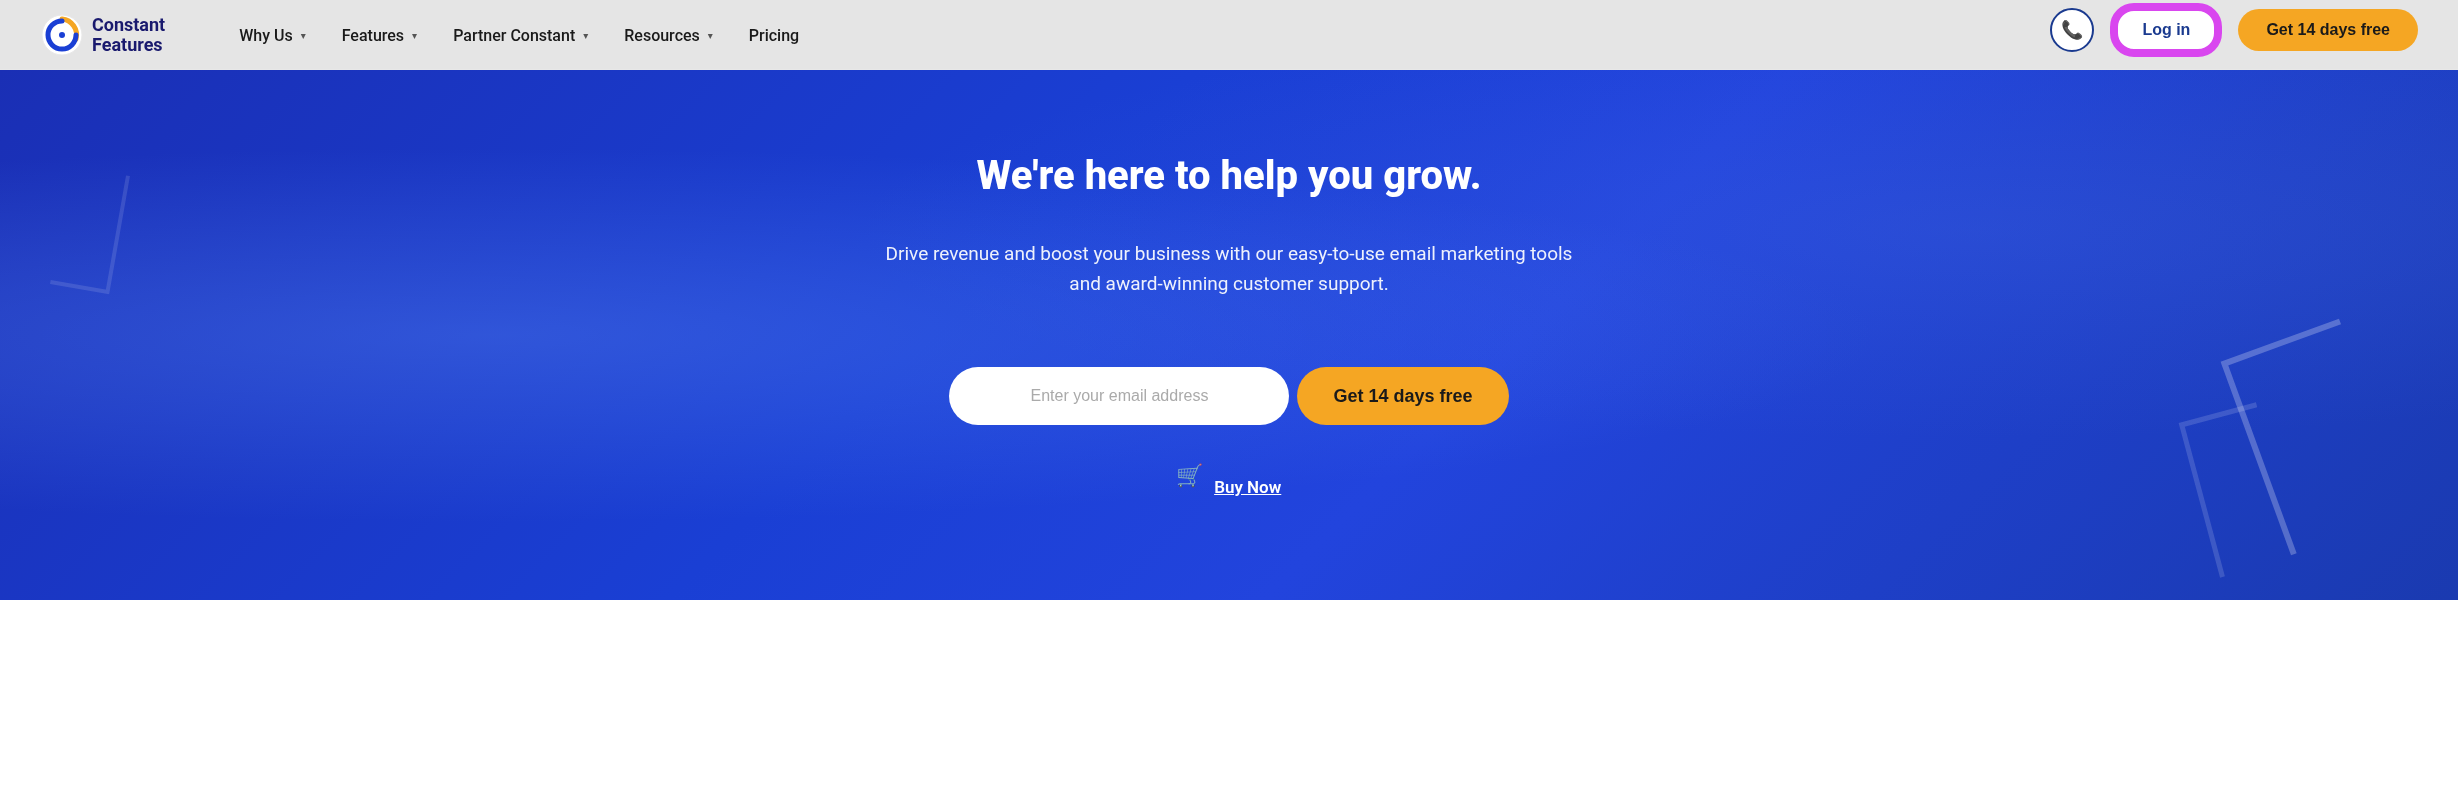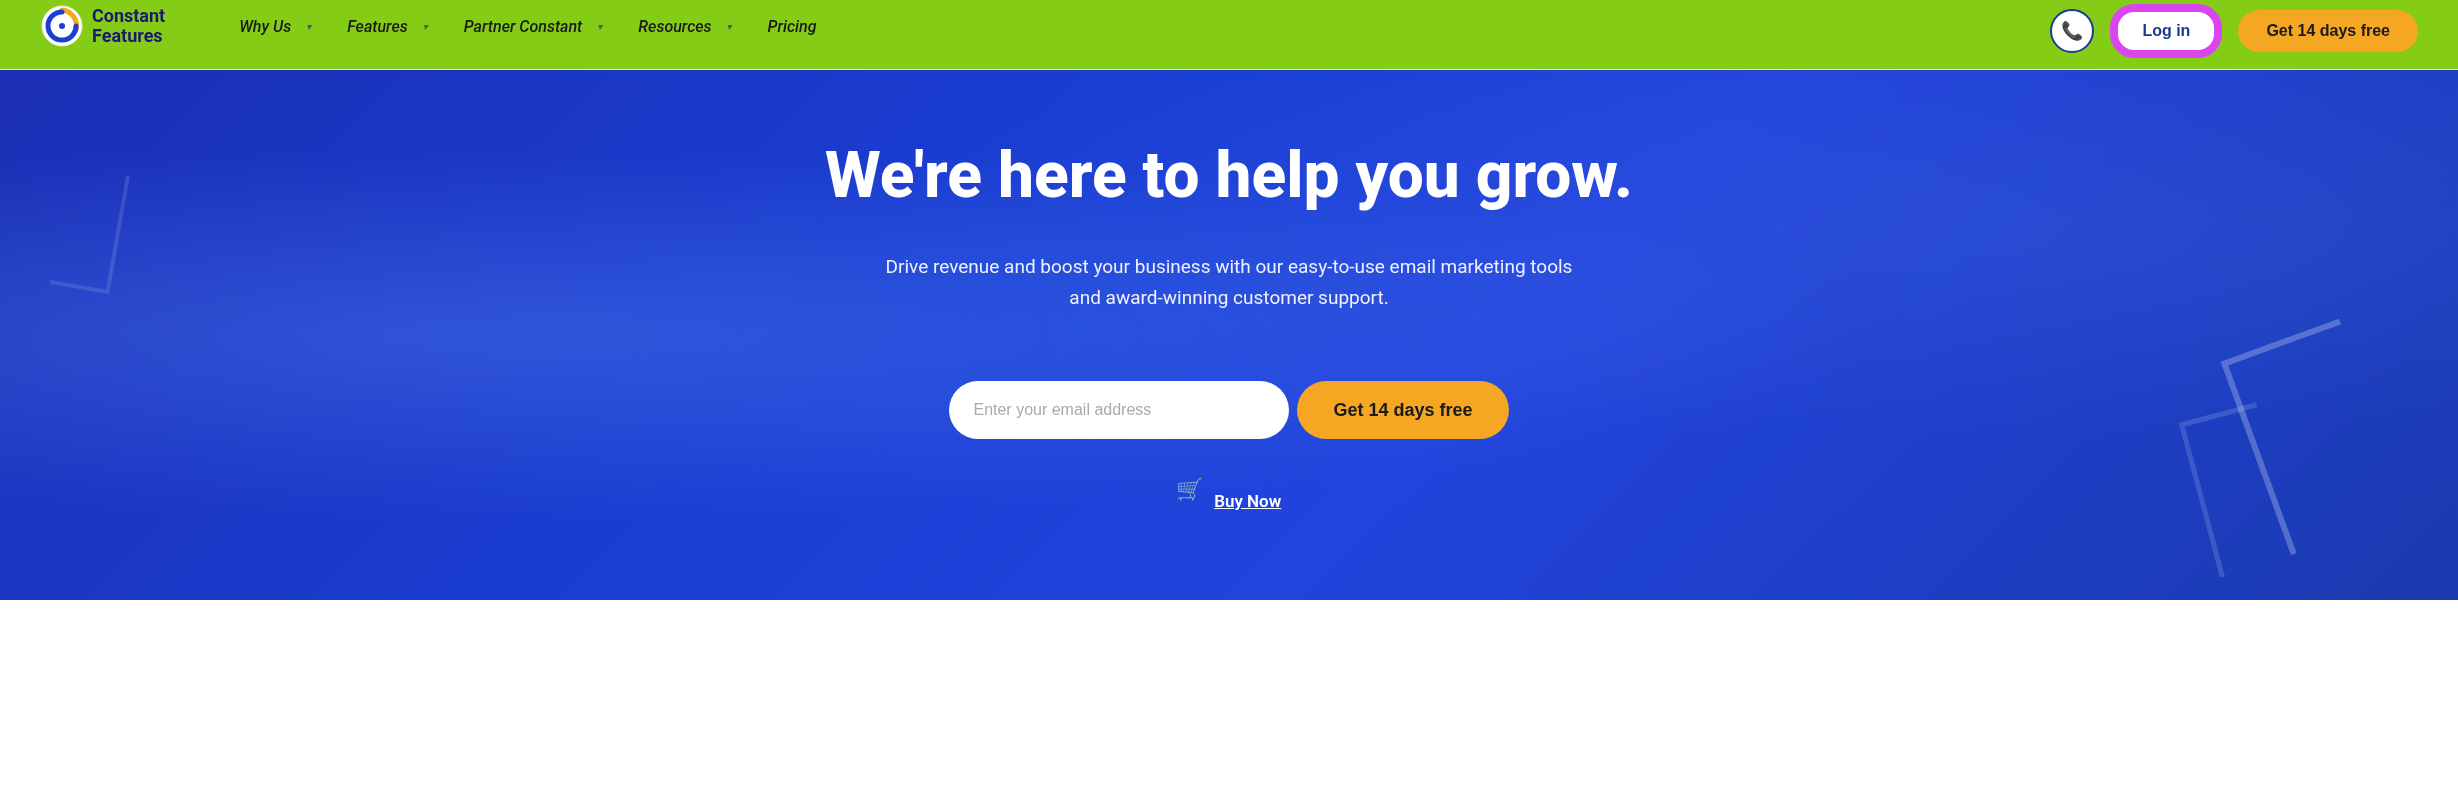--- a/index.html
+++ b/index.html
@@ -10,25 +10,25 @@
 
     body {
       font-family: -apple-system, BlinkMacSystemFont, 'Segoe UI', Roboto, sans-serif;
       width: 100%;
       overflow-x: hidden;
     }
 
     
     .navbar {
       display: flex;
-      align-items: flex-start;
+      align-items: flex-end;
       justify-content: space-between;
-      padding: 4px 40px;
+      padding: 12px 40px;
       height: 70px;
-      background: #84cc16;
+      background: #e5e5e5;
       border-bottom: 1px solid #e8e8e8;
       position: relative;
       z-index: 10;
     }
 
     .navbar-left {
       display: flex;
       align-items: center;
     }
 
@@ -59,29 +59,28 @@
     .navbar-nav {
       display: flex;
       align-items: center;
       gap: 8px;
       margin-left: 60px;
     }
 
     .nav-item {
       display: flex;
       align-items: center;
-      gap: 15px;
+      gap: 8px;
       padding: 8px 14px;
       font-size: 16px;
       font-weight: 500;
       color: #1a1a1a;
       cursor: pointer;
       border-radius: 4px;
       transition: background 0.2s;
-      font-style: italic;
     }
 
     .chevron-icon {
       font-size: 10px;
       color: #555;
     }
 
     .navbar-right {
       display: flex;
       align-items: center;
@@ -178,21 +177,21 @@
       left: 60px;
       top: 100px;
       width: 60px;
       height: 120px;
       border-right: 4px solid rgba(255,255,255,0.12);
       border-bottom: 4px solid rgba(255,255,255,0.12);
       transform: rotate(10deg);
     }
 
     .hero-title {
-      font-size: 64px;
+      font-size: 40px;
       font-weight: 800;
       color: #ffffff;
       margin-bottom: 40px;
       max-width: 900px;
       line-height: 1.15;
       position: relative;
       z-index: 1;
     }
 
     .hero-subtitle {
@@ -217,20 +216,21 @@
     .email-input {
       width: 340px;
       height: 58px;
       border-radius: 29px;
       border: none;
       padding: 12px 24px;
       font-size: 16px;
       color: #555;
       outline: none;
       background: white;
+      text-align: center;
     }
 
     .email-input::placeholder {
       color: #aaa;
     }
 
     .cta-btn-hero {
       height: 58px;
       padding: 0 36px;
       border-radius: 29px;

